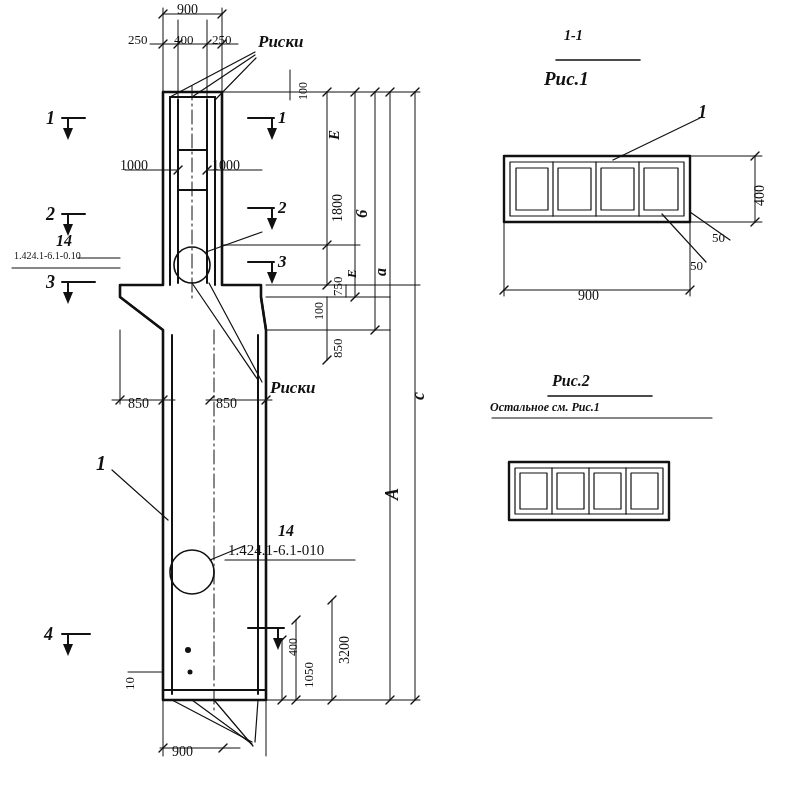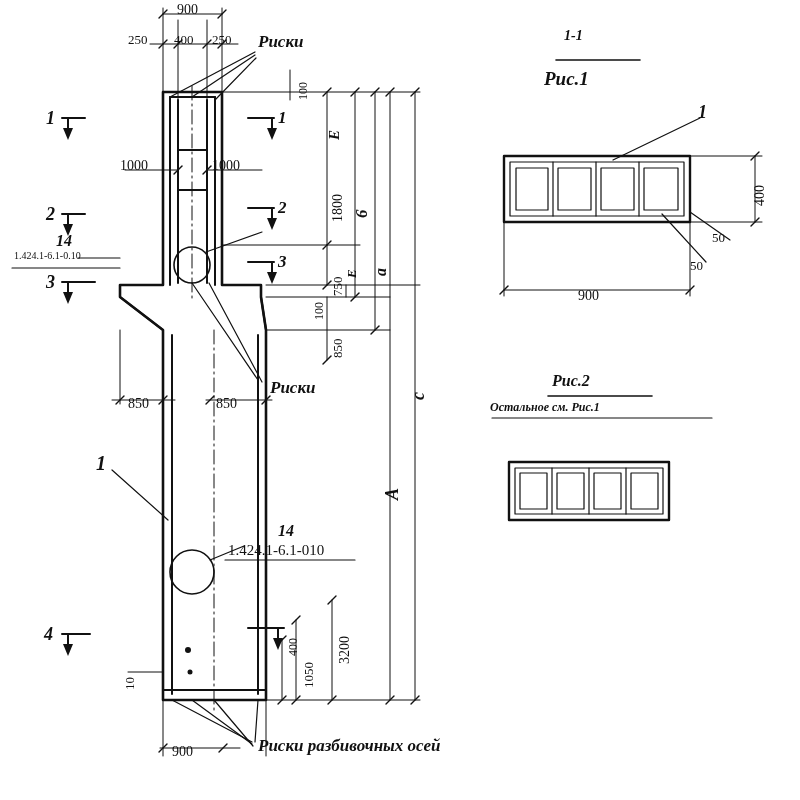--- a/index.html
+++ b/index.html
@@ -274,21 +274,20 @@
     </g>
   </svg>
 
   <div class="lbl hand" style="left:564px;top:28px;font-size:14px;">1-1</div>
   <div class="lbl hand" style="left:544px;top:68px;font-size:19px;">Рис.1</div>
   <div class="lbl hand" style="left:552px;top:372px;font-size:16px;">Рис.2</div>
   <div class="lbl hand" style="left:490px;top:400px;font-size:12px;">Остальное см. Рис.1</div>
 
   <div class="lbl hand" style="left:258px;top:32px;font-size:17px;">Риски</div>
   <div class="lbl hand" style="left:270px;top:378px;font-size:17px;">Риски</div>
-  <div class="lbl hand" style="left:258px;top:736px;font-size:17px;">Рискu разбивочных осей</div>
 
   <div class="lbl hand" style="left:56px;top:232px;font-size:16px;">14</div>
   <div class="lbl" style="left:14px;top:250px;font-size:10px;">1.424.1-6.1-0.10</div>
   <div class="lbl hand" style="left:278px;top:522px;font-size:16px;">14</div>
   <div class="lbl" style="left:228px;top:542px;font-size:15px;">1.424.1-6.1-010</div>
 
   <div class="lbl hand" style="left:46px;top:108px;font-size:18px;">1</div>
   <div class="lbl hand" style="left:46px;top:204px;font-size:18px;">2</div>
   <div class="lbl hand" style="left:46px;top:272px;font-size:18px;">3</div>
   <div class="lbl hand" style="left:44px;top:624px;font-size:18px;">4</div>

